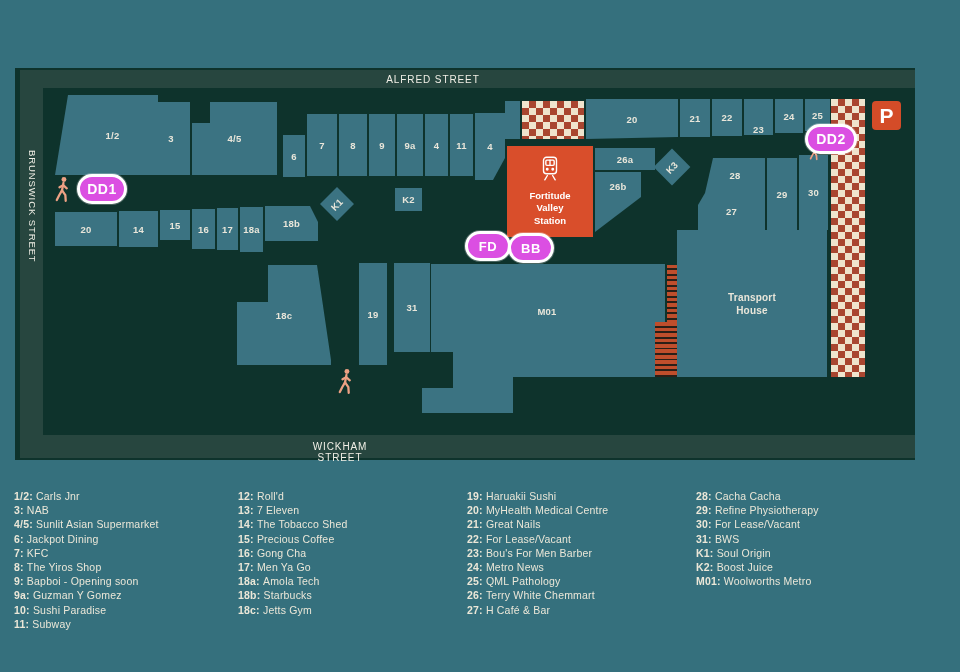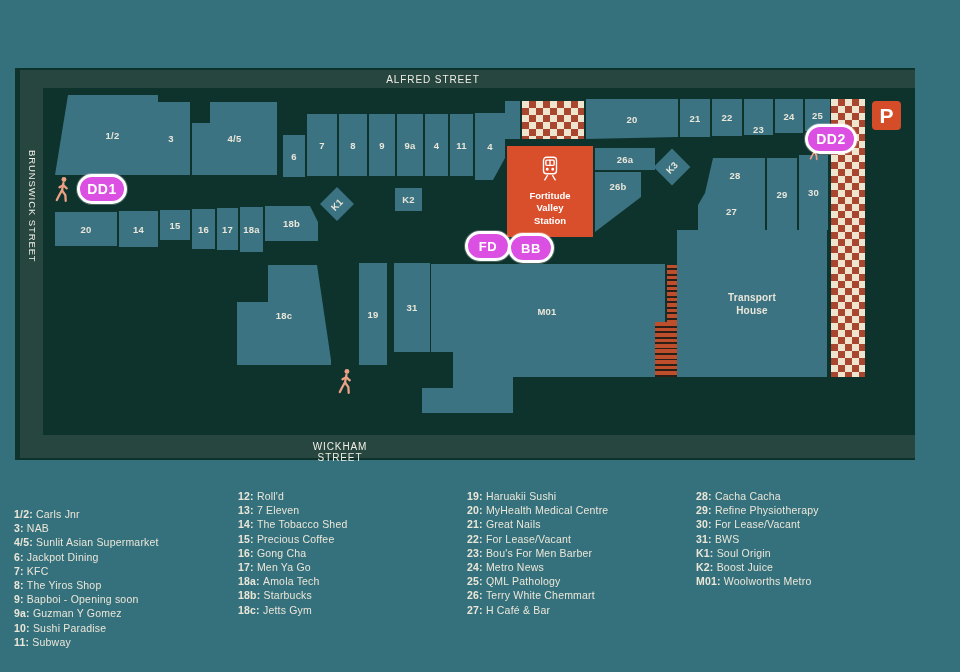--- a/index.html
+++ b/index.html
@@ -245,21 +245,21 @@
     </div>
     <div class="marker" style="left:450px;top:163px;width:40px;height:24px;">
       <span>FD</span>
     </div>
     <div class="marker" style="left:493px;top:165px;width:40px;height:24px;">
       <span>BB</span>
     </div>
   </div>
 
   <div class="legend">
-    <div class="legend-col" style="left:0;margin-top:18px;">
+    <div class="legend-col" style="left:0;">
         <div class="lg-item"><b>1/2: </b>Carls Jnr</div>
         <div class="lg-item"><b>3: </b>NAB</div>
         <div class="lg-item"><b>4/5: </b>Sunlit Asian Supermarket</div>
         <div class="lg-item"><b>6: </b>Jackpot Dining</div>
         <div class="lg-item"><b>7: </b>KFC</div>
         <div class="lg-item"><b>8: </b>The Yiros Shop</div>
         <div class="lg-item"><b>9: </b>Bapboi - Opening soon</div>
         <div class="lg-item"><b>9a: </b>Guzman Y Gomez</div>
         <div class="lg-item"><b>10: </b>Sushi Paradise</div>
         <div class="lg-item"><b>11: </b>Subway</div>

